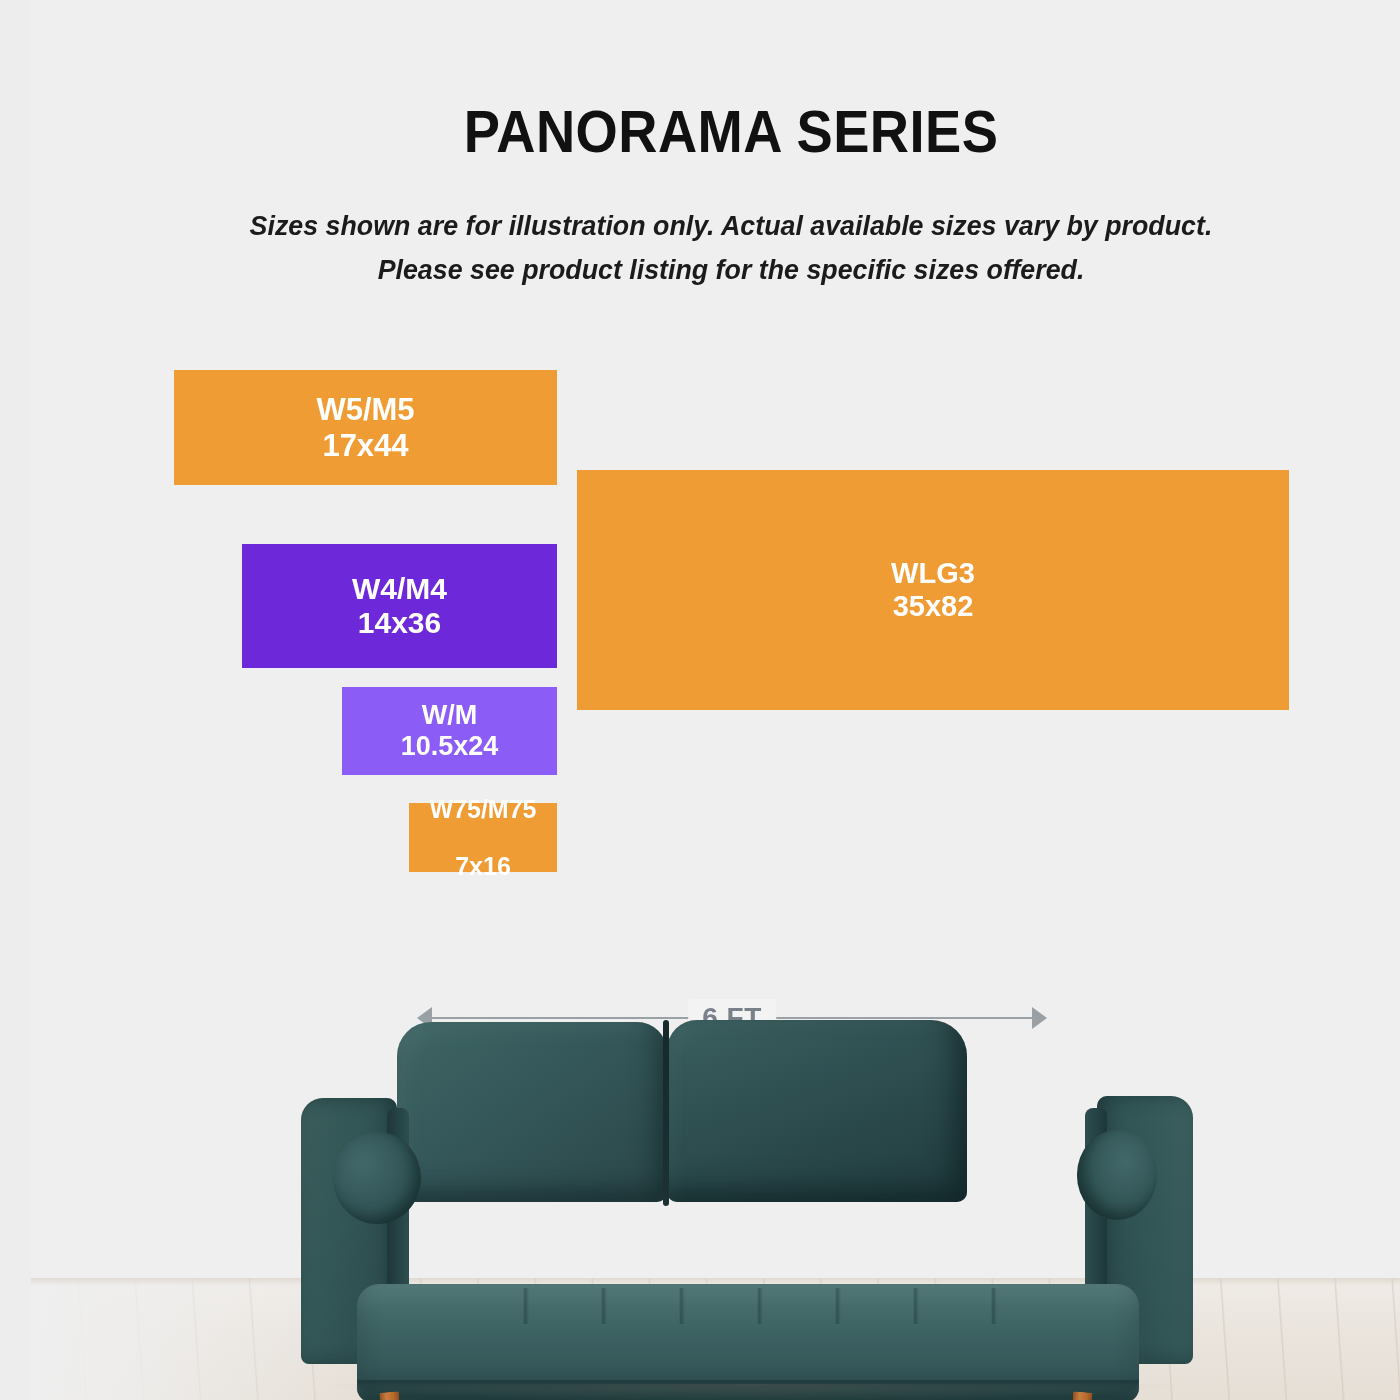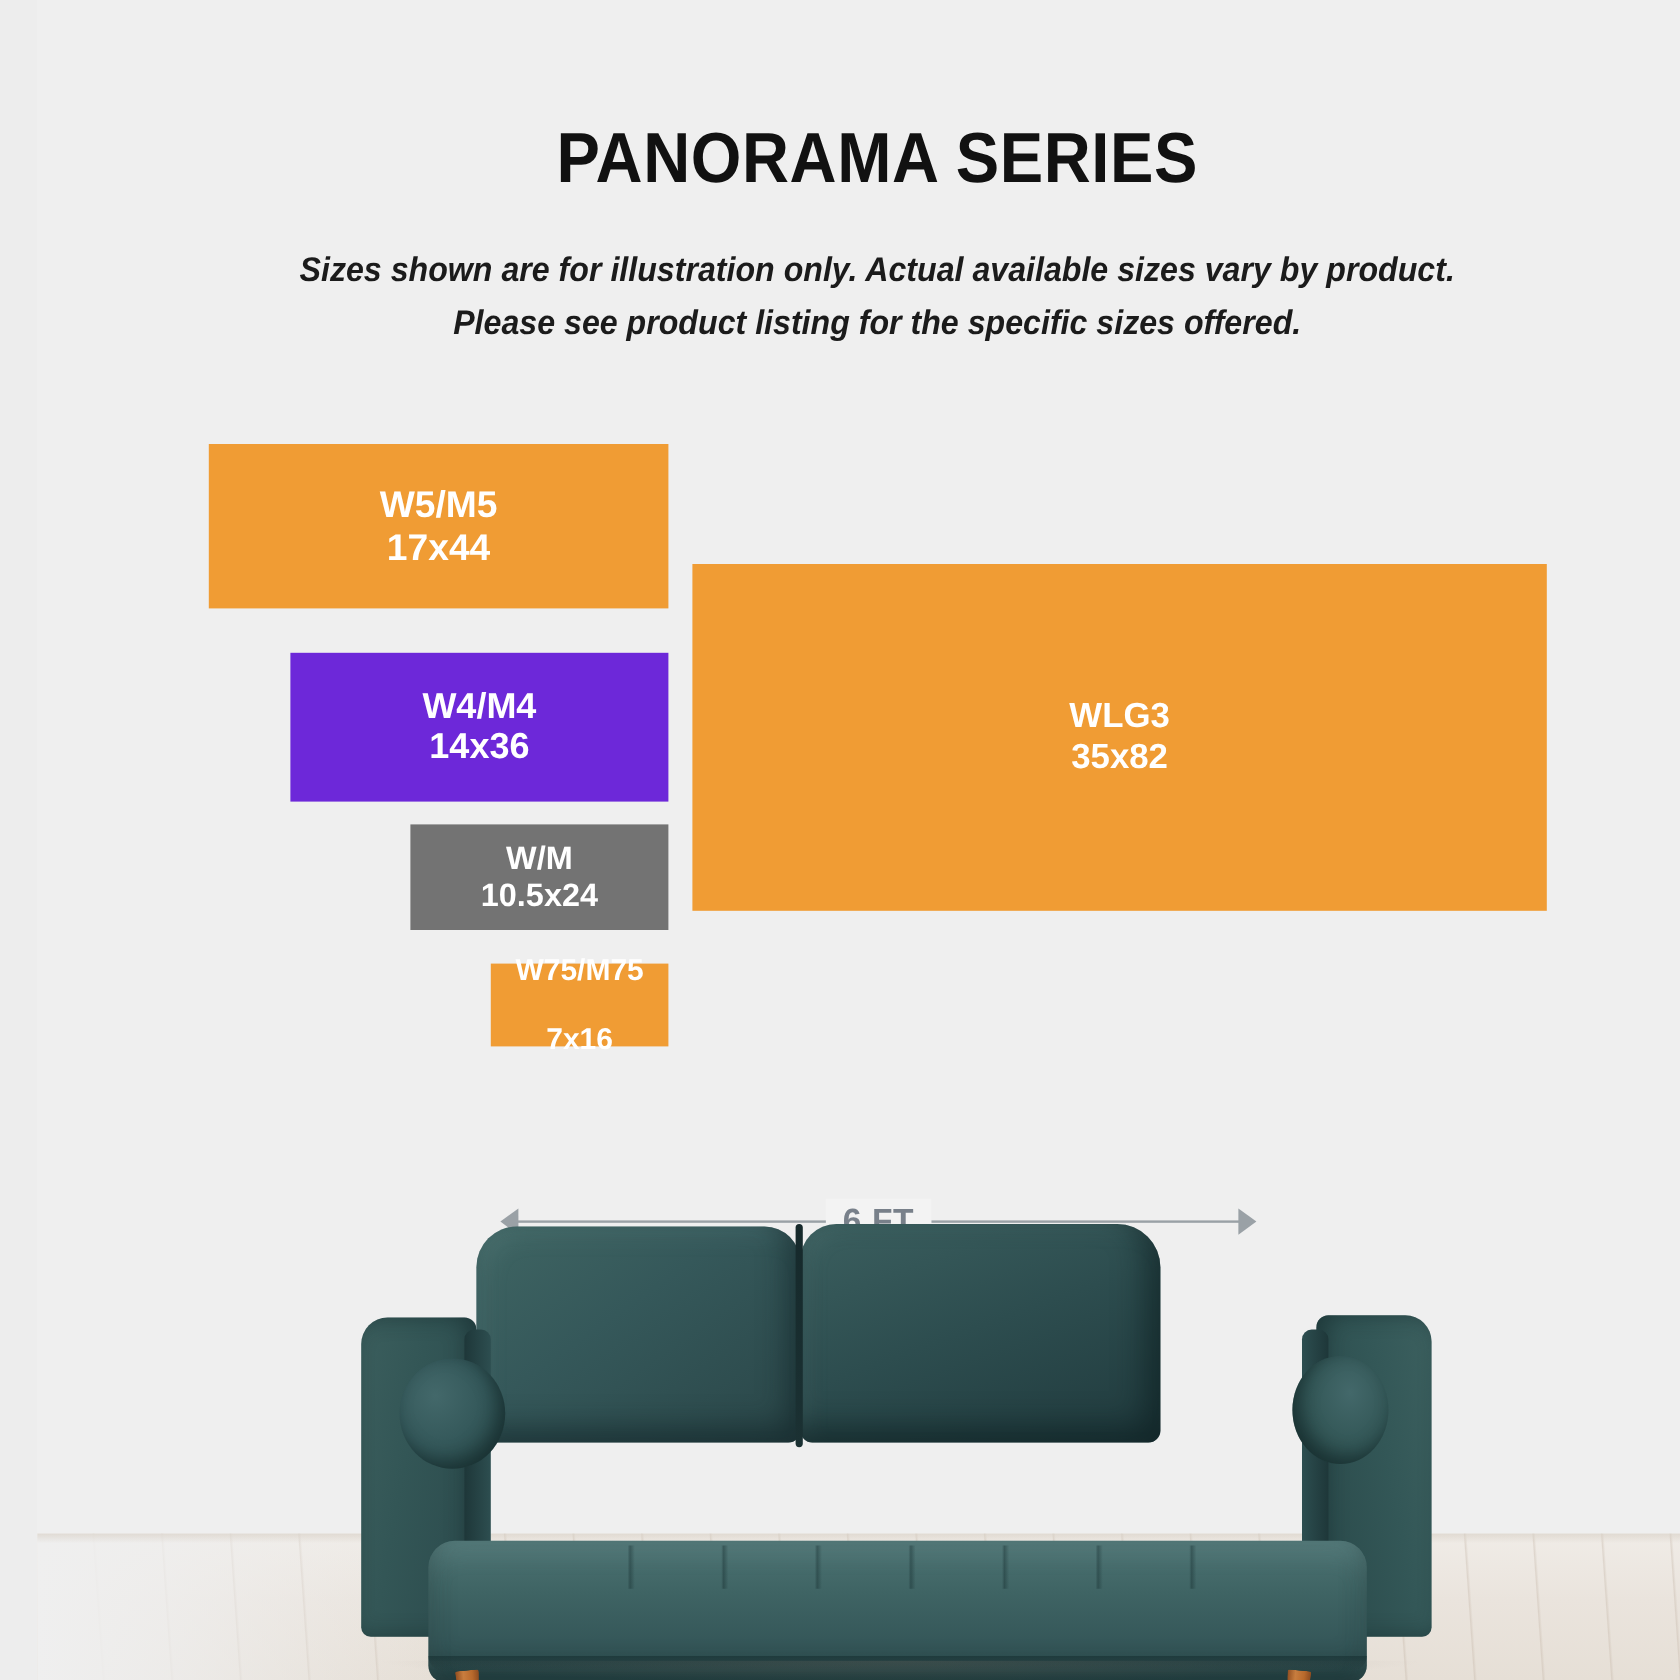--- a/index.html
+++ b/index.html
@@ -59,26 +59,26 @@
     align-items: center;
     justify-content: center;
     text-align: center;
     font-weight: 700;
     line-height: 1.14;
     box-sizing: border-box;
   }
   .swatch .code { display: block; white-space: nowrap; }
   .swatch .dims { display: block; white-space: nowrap; }
 
-  #sw-w5m5   { left: 143px; top: 370px;  width: 383px; height: 137px; font-size: 31px; }
+  #sw-w5m5   { left: 143px; top: 370px;  width: 383px; height: 115px; font-size: 31px; }
   #sw-w4m4   { left: 211px; top: 544px;  width: 315px; height: 124px; font-size: 30px; }
   #sw-wm     { left: 311px; top: 687px;  width: 215px; height: 88px;  font-size: 27px; }
   #sw-w75m75 { left: 378px; top: 803px;  width: 148px; height: 69px;  font-size: 25px; overflow: visible; gap: 28px; }
   #sw-w75m75 .code { margin-left: -16px; margin-right: -16px; }
-  #sw-wlg3   { left: 546px; top: 470px;  width: 712px; height: 289px; font-size: 29px; }
+  #sw-wlg3   { left: 546px; top: 470px;  width: 712px; height: 240px; font-size: 29px; }
 
   
   #measure {
     position: absolute;
     left: 386px;
     top: 998px;
     width: 630px;
     height: 40px;
   }
   #measure .line {
@@ -268,21 +268,21 @@
   <div class="swatch" id="sw-w5m5" style="background: rgb(240, 156, 52); color: rgb(255, 255, 255);">
     <span class="code">W5/M5</span>
     <span class="dims">17x44</span>
   </div>
 
   <div class="swatch" id="sw-w4m4" style="background: #6d28d9; color: rgb(255, 255, 255);">
     <span class="code">W4/M4</span>
     <span class="dims">14x36</span>
   </div>
 
-  <div class="swatch" id="sw-wm" style="background: #737373; color: rgb(255, 255, 255);">
+  <div class="swatch" id="sw-wm" style="background: #8b5cf6; color: rgb(255, 255, 255);">
     <span class="code">W/M</span>
     <span class="dims">10.5x24</span>
   </div>
 
   <div class="swatch" id="sw-w75m75" style="background: rgb(240, 156, 52); color: rgb(255, 255, 255);">
     <span class="code">W75/M75</span>
     <span class="dims">7x16</span>
   </div>
 
   <div class="swatch" id="sw-wlg3" style="background: rgb(240, 156, 52); color: rgb(255, 255, 255);">

